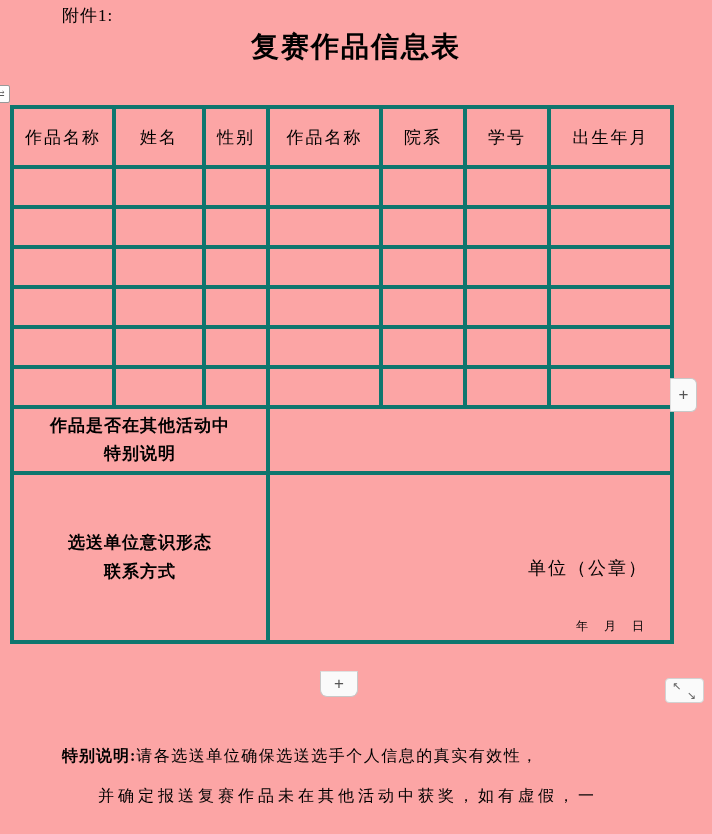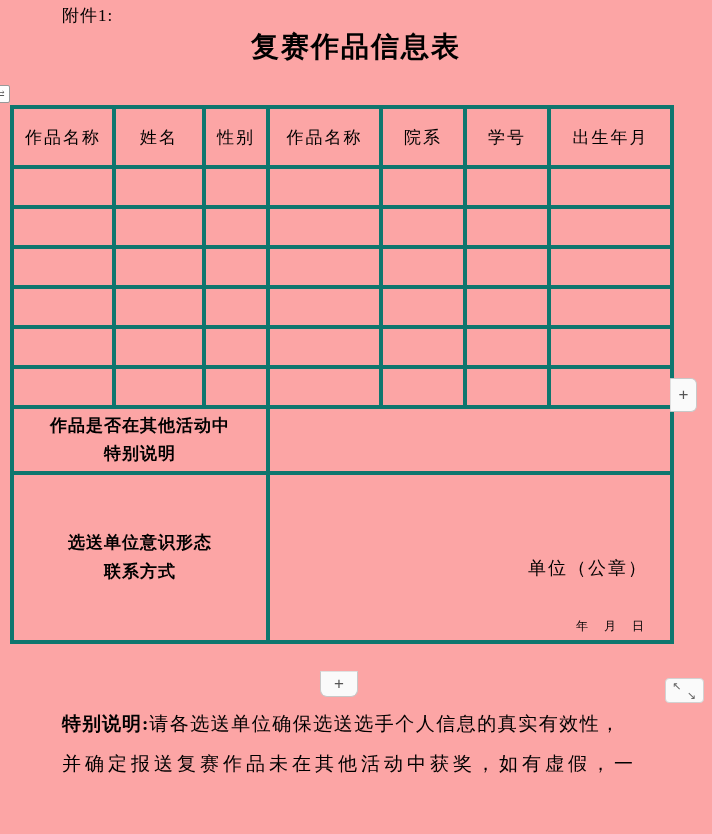--- a/index.html
+++ b/index.html
@@ -137,27 +137,27 @@
   }
   .resize-btn .se {
     position: absolute;
     right: 7px; bottom: 0px;
     font-size: 11px;
     color: #666666;
   }
   .note-block {
     position: absolute;
     left: 62px;
-    top: 704px;
+    top: 736px;
     width: 600px;
-    font-size: 19px;
+    font-size: 16px;
     line-height: 40px;
   }
   .note-line1 { letter-spacing: 1.5px; }
-  .note-line2 { letter-spacing: 4px; }
+  .note-line2 { letter-spacing: 4px; margin-left: 36px; }
   .note-line3 { letter-spacing: 3px; }
   .note-prefix { font-weight: bold; letter-spacing: 1px; }
 </style>
 </head>
 <body>
 
 <div class="page">
 
   <div class="attachment-label">附件1:</div>
 

